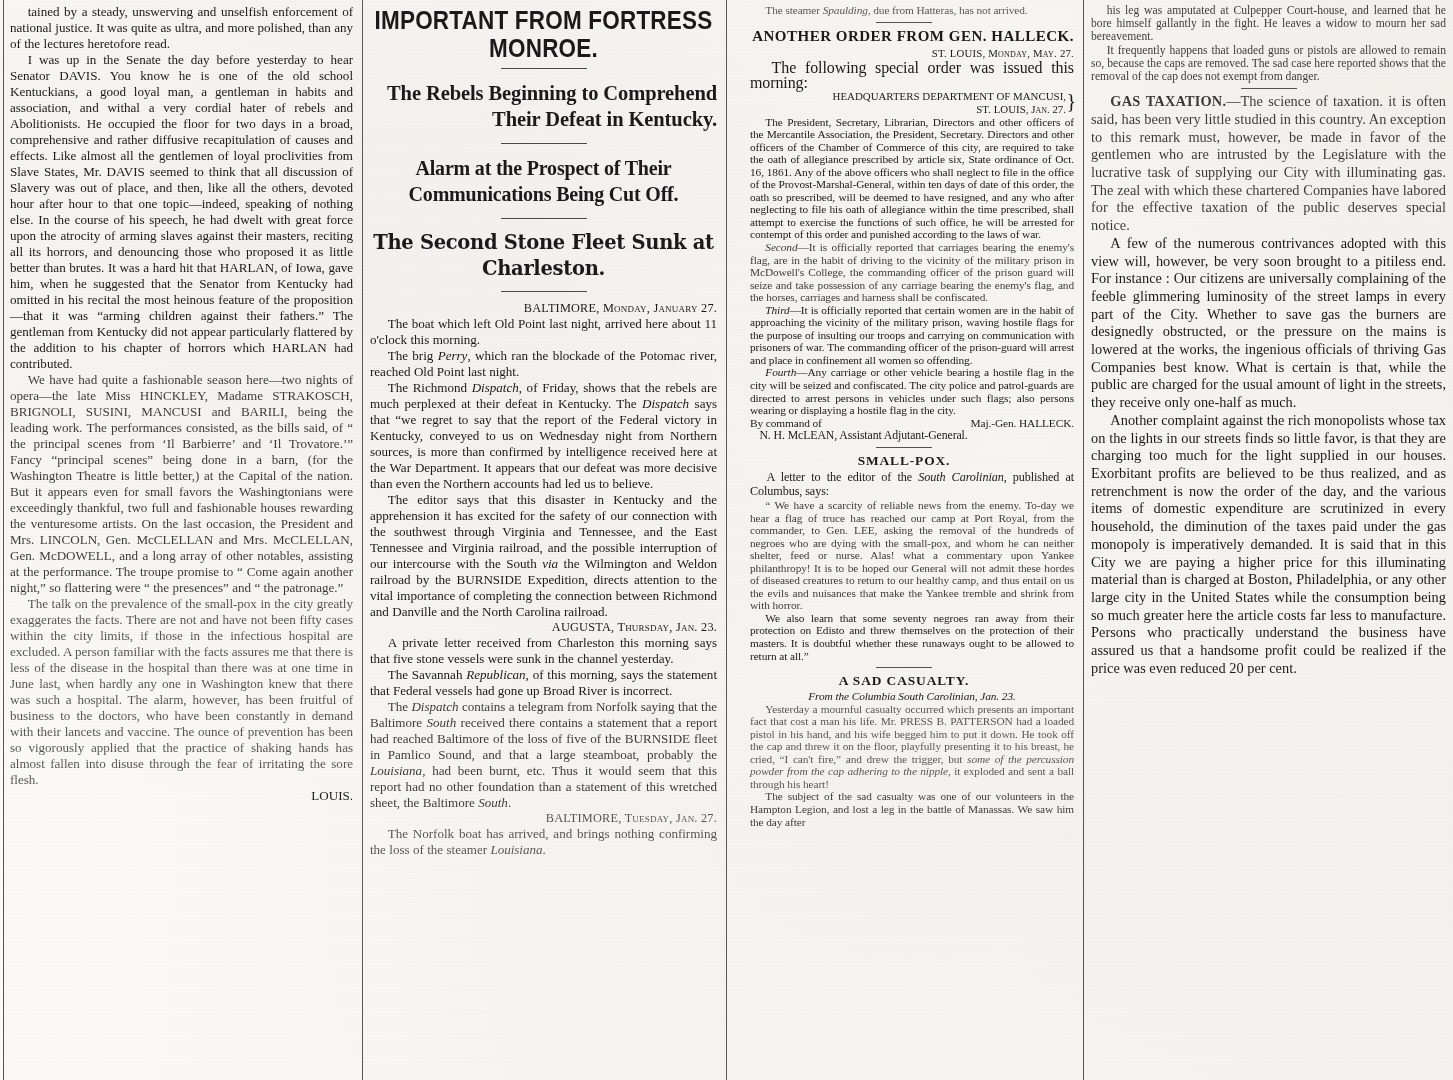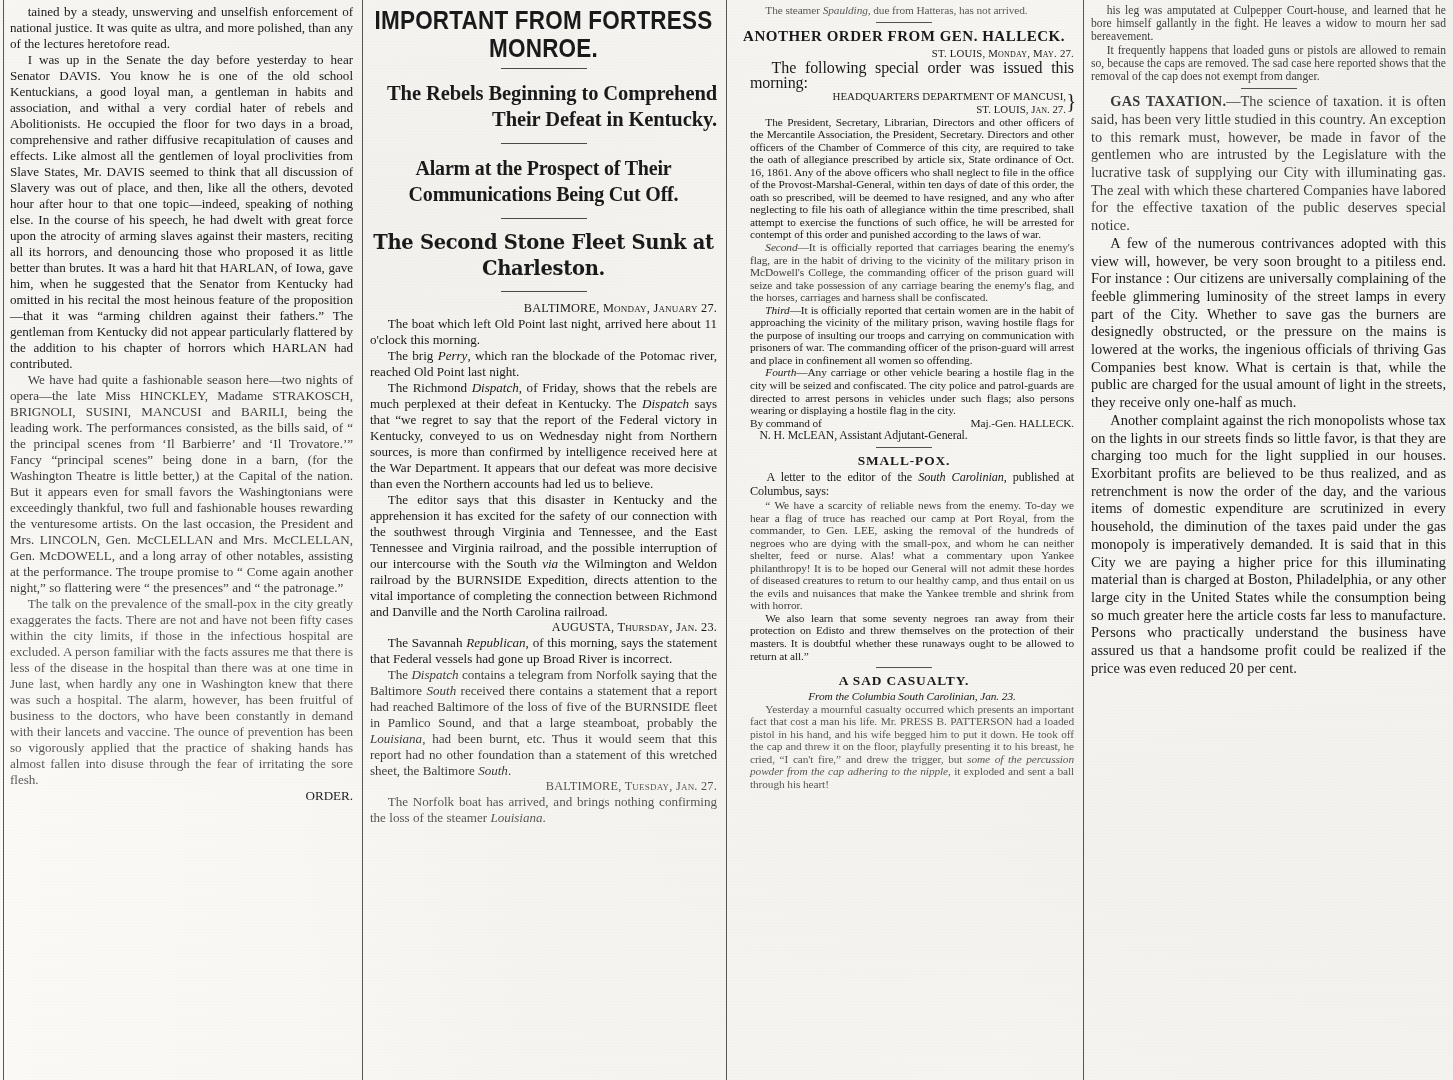--- a/index.html
+++ b/index.html
@@ -128,21 +128,21 @@
     width: 86px;
     height: 0;
     border-top: 1.6px solid #2b2b2b;
     margin: 11px auto 11px auto;
     opacity: 0.85;
   }
   .hl-rule.tight { margin: 9px auto 9px auto; }
 
   
   .sec-head {
-    text-align: center;
+    text-align: right;
     font-size: 15px;
     line-height: 19px;
     font-weight: 700;
     letter-spacing: 0.5px;
     font-family: "Liberation Serif", "DejaVu Serif", serif;
     margin: 2px 0 1px 0;
   }
   .sec-head-sm {
     text-align: center;
     font-size: 13.4px;
@@ -217,21 +217,21 @@
 <body>
 
 <div class="page">
 
   <div class="col col1 c1">
     <div class="col-rule" style="left:3px;"></div>
     <p>tained by a steady, unswerving and unselfish enforcement of national justice. It was quite as ultra, and more polished, than any of the lectures heretofore read.</p>
     <p>I was up in the Senate the day before yesterday to hear Senator DAVIS. You know he is one of the old school Kentuckians, a good loyal man, a gentleman in habits and association, and withal a very cordial hater of rebels and Abolitionists. He occupied the floor for two days in a broad, comprehensive and rather diffusive recapitulation of causes and effects. Like almost all the gentlemen of loyal proclivities from Slave States, Mr. DAVIS seemed to think that all discussion of Slavery was out of place, and then, like all the others, devoted hour after hour to that one topic—indeed, speaking of nothing else. In the course of his speech, he had dwelt with great force upon the atrocity of arming slaves against their masters, reciting all its horrors, and denouncing those who proposed it as little better than brutes. It was a hard hit that HARLAN, of Iowa, gave him, when he suggested that the Senator from Kentucky had omitted in his recital the most heinous feature of the proposition—that it was “arming children against their fathers.” The gentleman from Kentucky did not appear particularly flattered by the addition to his chapter of horrors which HARLAN had contributed.</p>
     <p class="fade1">We have had quite a fashionable season here—two nights of opera—the late Miss HINCKLEY, Madame STRAKOSCH, BRIGNOLI, SUSINI, MANCUSI and BARILI, being the leading work. The performances consisted, as the bills said, of “ the principal scenes from ‘Il Barbierre’ and ‘Il Trovatore.’” Fancy “principal scenes” being done in a barn, (for the Washington Theatre is little better,) at the Capital of the nation. But it appears even for small favors the Washingtonians were exceedingly thankful, two full and fashionable houses rewarding the venturesome artists. On the last occasion, the President and Mrs. LINCOLN, Gen. McCLELLAN and Mrs. McCLELLAN, Gen. McDOWELL, and a long array of other notables, assisting at the performance. The troupe promise to “ Come again another night,” so flattering were “ the presences” and “ the patronage.”</p>
     <p class="fade2 blur1">The talk on the prevalence of the small-pox in the city greatly exaggerates the facts. There are not and have not been fifty cases within the city limits, if those in the infectious hospital are excluded. A person familiar with the facts assures me that there is less of the disease in the hospital than there was at one time in June last, when hardly any one in Washington knew that there was such a hospital. The alarm, however, has been fruitful of business to the doctors, who have been constantly in demand with their lancets and vaccine. The ounce of prevention has been so vigorously applied that the practice of shaking hands has almost fallen into disuse through the fear of irritating the sore flesh.</p>
-    <p class="paul">ORDER.</p>
+    <p class="paul">LOUIS.</p>
   </div>
 
   <div class="col col2 c2">
     <div class="col-rule" style="left:2px;"></div>
 
     <div class="hl-main">IMPORTANT FROM FORTRESS MONROE.</div>
     <div class="hl-rule"></div>
     <div class="hl-2">The Rebels Beginning to Comprehend Their Defeat in Kentucky.</div>
     <div class="hl-rule"></div>
     <div class="hl-3">Alarm at the Prospect of Their Communications Being Cut Off.</div>
@@ -243,20 +243,21 @@
         <span class="dateline">BALTIMORE, Monday, January 27.</span>
       </p>
     <p>The boat which left Old Point last night, arrived here about 11 o'clock this morning.</p>
     <p>The brig <i>Perry</i>, which ran the blockade of the Potomac river, reached Old Point last night.</p>
     <p>The Richmond <i>Dispatch</i>, of Friday, shows that the rebels are much perplexed at their defeat in Kentucky. The <i>Dispatch</i> says that “we regret to say that the report of the Federal victory in Kentucky, conveyed to us on Wednesday night from Northern sources, is more than confirmed by intelligence received here at the War Department. It appears that our defeat was more decisive than even the Northern accounts had led us to believe.</p>
     <p>The editor says that this disaster in Kentucky and the apprehension it has excited for the safety of our connection with the southwest through Virginia and Tennessee, and the East Tennessee and Virginia railroad, and the possible interruption of our intercourse with the South <i>via</i> the Wilmington and Weldon railroad by the BURNSIDE Expedition, directs attention to the vital importance of completing the connection between Richmond and Danville and the North Carolina railroad.</p>
 
     <p class="noindent">
         <span class="dateline">AUGUSTA, Thursday, Jan. 23.</span>
       </p>
+    <p>A private letter received from Charleston this morning says that five stone vessels were sunk in the channel yesterday.</p>
     <p>The Savannah <i>Republican</i>, of this morning, says the statement that Federal vessels had gone up Broad River is incorrect.</p>
     <p class="fade1">The <i>Dispatch</i> contains a telegram from Norfolk saying that the Baltimore <i>South</i> received there contains a statement that a report had reached Baltimore of the loss of five of the BURNSIDE fleet in Pamlico Sound, and that a large steamboat, probably the <i>Louisiana</i>, had been burnt, etc. Thus it would seem that this report had no other foundation than a statement of this wretched sheet, the Baltimore <i>South</i>.</p>
 
     <p class="noindent">
         <span class="dateline fade2">BALTIMORE, Tuesday, Jan. 27.</span>
       </p>
     <p class="fade2 blur1">The Norfolk boat has arrived, and brings nothing confirming the loss of the steamer <i>Louisiana</i>.</p>
   </div>
 
   <div class="col col3 c3">
@@ -290,20 +291,21 @@
     <div class="short-rule"></div>
     <div class="sec-head-sm">SMALL-POX.</div>
     <p style="font-size:12.2px;line-height:14.6px;">A letter to the editor of the <i>South Carolinian</i>, published at Columbus, says:</p>
     <p class="fade1">“ We have a scarcity of reliable news from the enemy. To-day we hear a flag of truce has reached our camp at Port Royal, from the commander, to Gen. LEE, asking the removal of the hundreds of negroes who are dying with the small-pox, and whom he can neither shelter, feed or nurse. Alas! what a commentary upon Yankee philanthropy! It is to be hoped our General will not admit these hordes of diseased creatures to return to our healthy camp, and thus entail on us the evils and nuisances that make the Yankee tremble and shrink from with horror.</p>
     <p>We also learn that some seventy negroes ran away from their protection on Edisto and threw themselves on the protection of their masters. It is doubtful whether these runaways ought to be allowed to return at all.”</p>
 
     <div class="short-rule"></div>
     <div class="sec-head-sm">A SAD CASUALTY.</div>
     <p class="credit">From the Columbia South Carolinian, Jan. 23.</p>
     <p class="fade2 blur1">Yesterday a mournful casualty occurred which presents an important fact that cost a man his life. Mr. PRESS B. PATTERSON had a loaded pistol in his hand, and his wife begged him to put it down. He took off the cap and threw it on the floor, playfully presenting it to his breast, he cried, “I can't fire,” and drew the trigger, but <i>some of the percussion powder from the cap adhering to the nipple</i>, it exploded and sent a ball through his heart!</p>
+    <p class="fade1">The subject of the sad casualty was one of our volunteers in the Hampton Legion, and lost a leg in the battle of Manassas. We saw him the day after</p>
   </div>
 
   <div class="col col4 c4">
     <div class="col-rule" style="left:2px;"></div>
 
     <p class="fade1" style="font-size:11.6px;line-height:13.2px;">his leg was amputated at Culpepper Court-house, and learned that he bore himself gallantly in the fight. He leaves a widow to mourn her sad bereavement.</p>
     <p class="fade1" style="font-size:11.6px;line-height:13.2px;">It frequently happens that loaded guns or pistols are allowed to remain so, because the caps are removed. The sad case here reported shows that the removal of the cap does not exempt from danger.</p>
     <div class="short-rule"></div>
 
     <p class="fade1">

